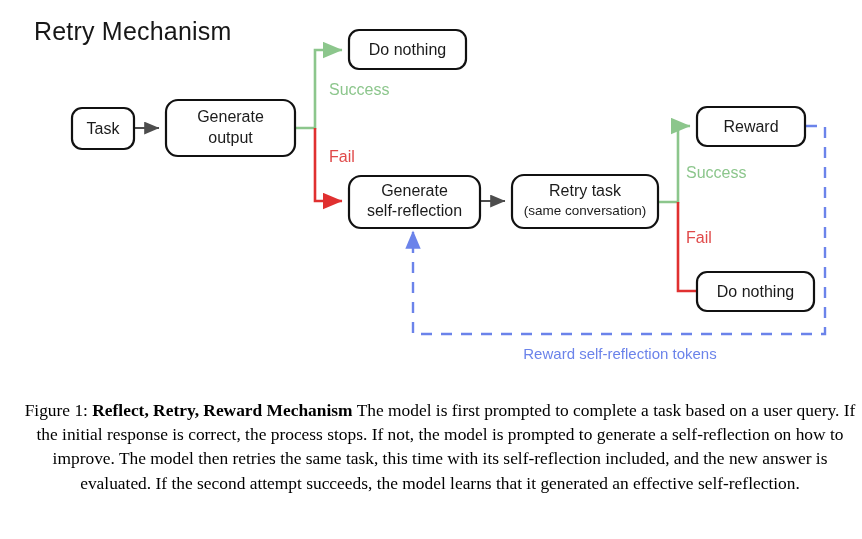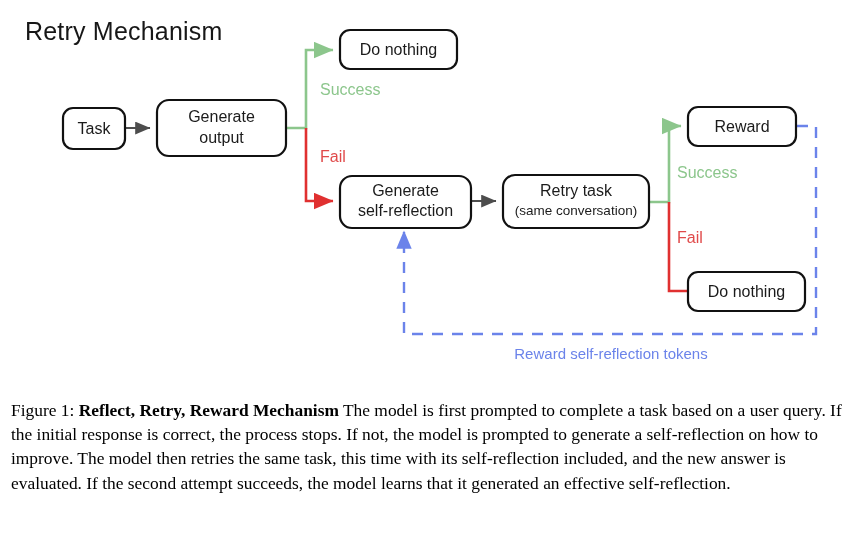--- a/index.html
+++ b/index.html
@@ -11,21 +11,21 @@
   body {
     width: 862px;
     height: 539px;
     position: relative;
     overflow: hidden;
     font-family: "Liberation Sans", sans-serif;
     color: #1a1a1a;
   }
   #figure-root {
     position: absolute;
-    left: 0;
+    left: 9px;
     top: 0;
     width: 792px;
     height: 539px;
   }
   #diagram-svg {
     position: absolute;
     left: 0;
     top: 0;
     width: 862px;
     height: 390px;
@@ -95,21 +95,21 @@
   }
   #caption {
     position: absolute;
     left: 11px;
     top: 398px;
     width: 840px;
     font-family: "Liberation Serif", serif;
     font-size: 17.4px;
     line-height: 1.39;
     color: #000000;
-    text-align: left;
+    text-align: center;
   }
   #caption .cap-bold {
     font-weight: bold;
   }
 </style>
 </head>
 <body>
 
 <div id="figure-root">
 

